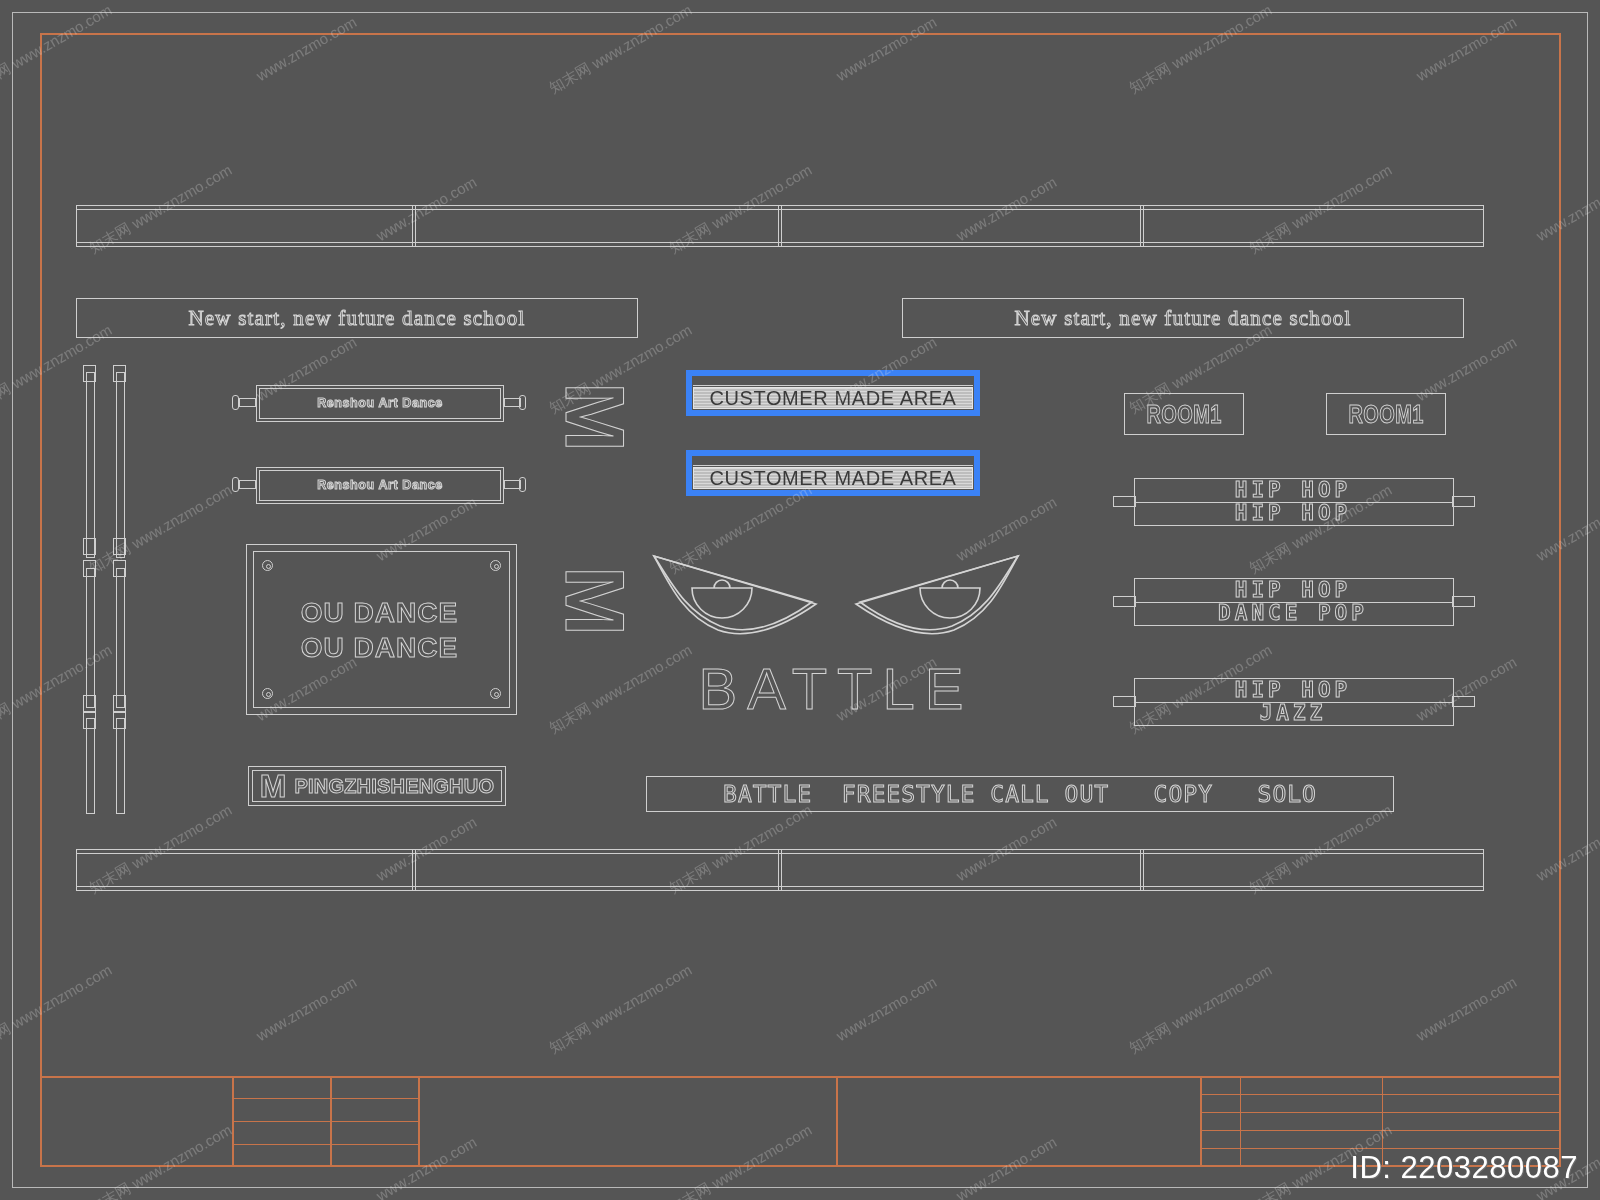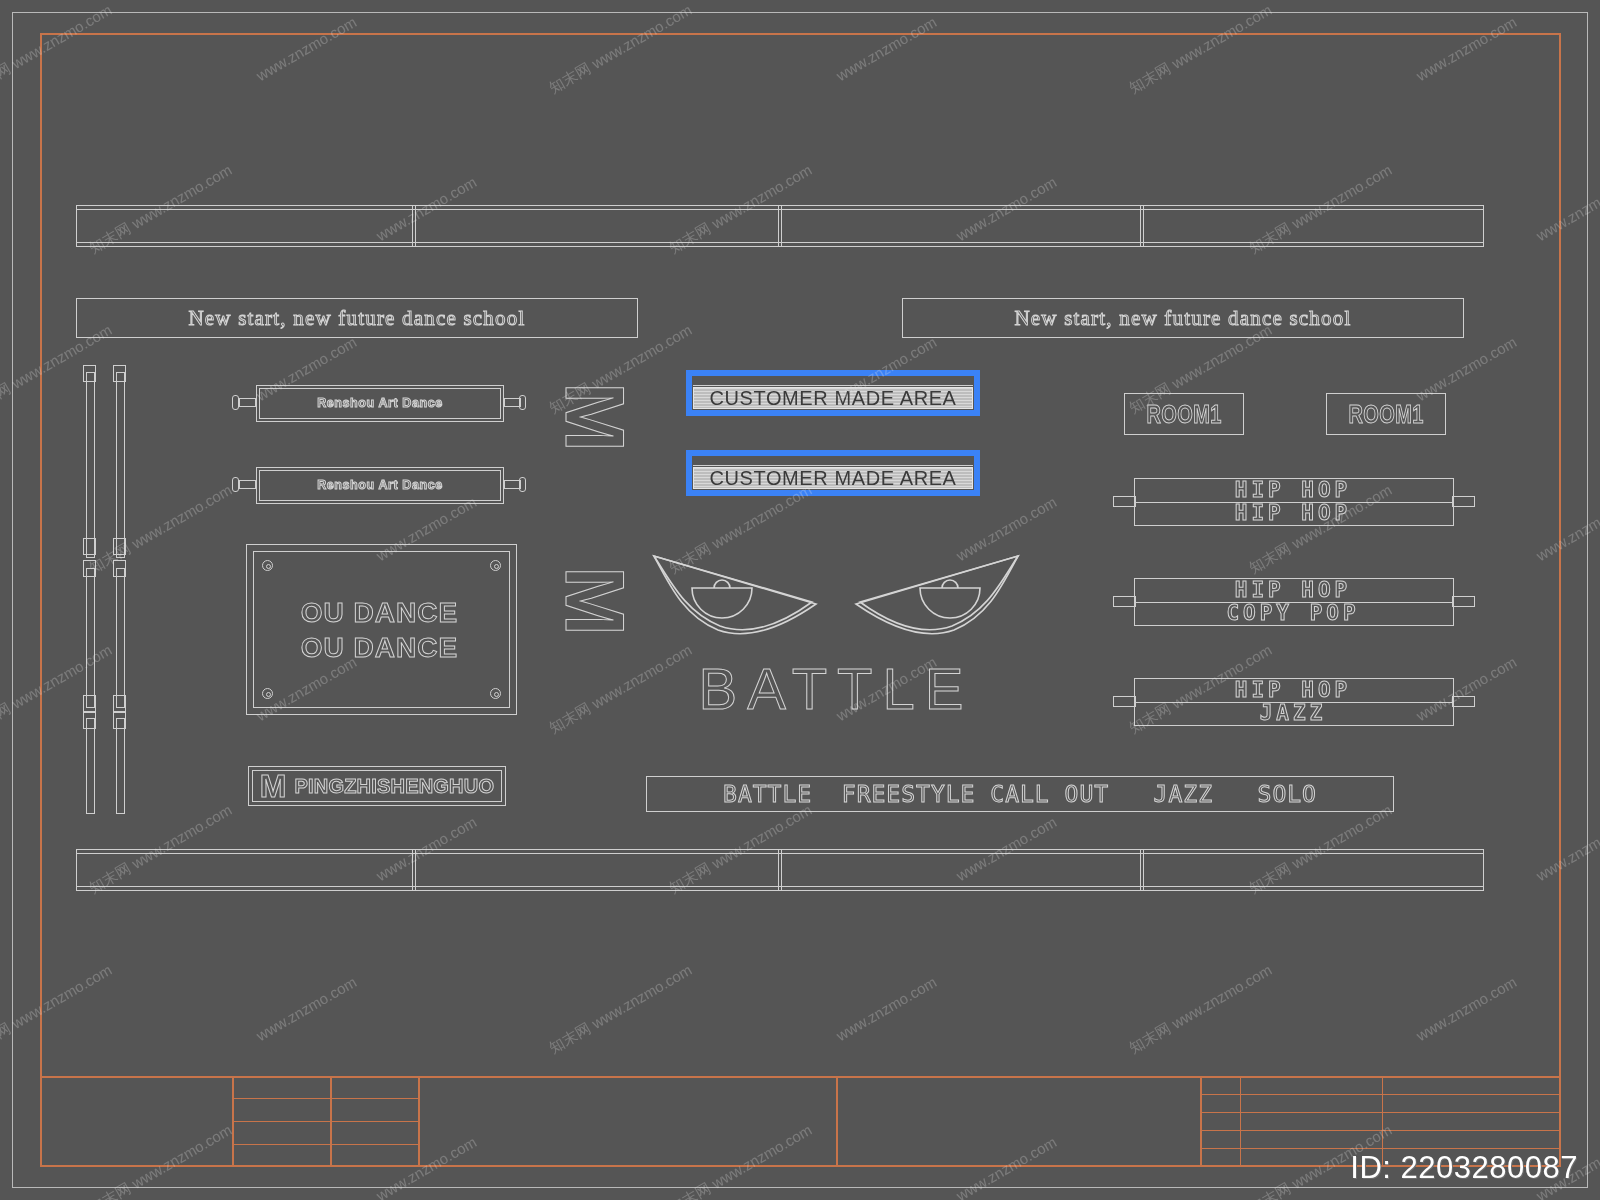--- a/index.html
+++ b/index.html
@@ -283,21 +283,21 @@
       <path d="M280 50 L 340 50 A 30 30 0 0 1 280 50 Z"></path>
       <path d="M302 50 A 8 8 0 0 1 318 50"></path>
     </svg>
   </div>
 
   <div class="nuclear" style="left:640px;top:660px;width:392px;text-align:center;">
     <span class="otext">BATTLE</span>
   </div>
 
   <div class="battle" style="left:646px;top:776px;width:748px;height:36px;">
-    <span class="otext">BATTLE  FREESTYLE CALL OUT   JAZZ   SOLO</span>
+    <span class="otext">BATTLE  FREESTYLE CALL OUT   COPY   SOLO</span>
   </div>
 
   <div class="roombox" style="left:1124px;top:393px;width:120px;height:42px;">
     <span class="otext">ROOM1</span>
   </div>
   <div class="roombox" style="left:1326px;top:393px;width:120px;height:42px;">
     <span class="otext">ROOM1</span>
   </div>
 
   <div class="hh" style="left:1134px;top:478px;width:320px;height:48px;">
@@ -312,21 +312,21 @@
       </div>
   </div>
   <div class="hh" style="left:1134px;top:578px;width:320px;height:48px;">
     <div class="mid"></div>
       <div class="nub-l"></div>
       <div class="nub-r"></div>
     <div class="l1">
         <span class="otext">HIP HOP</span>
       </div>
     <div class="l2">
-        <span class="otext">COPY POP</span>
+        <span class="otext">DANCE POP</span>
       </div>
   </div>
   <div class="hh" style="left:1134px;top:678px;width:320px;height:48px;">
     <div class="mid"></div>
       <div class="nub-l"></div>
       <div class="nub-r"></div>
     <div class="l1">
         <span class="otext">HIP HOP</span>
       </div>
     <div class="l2">

